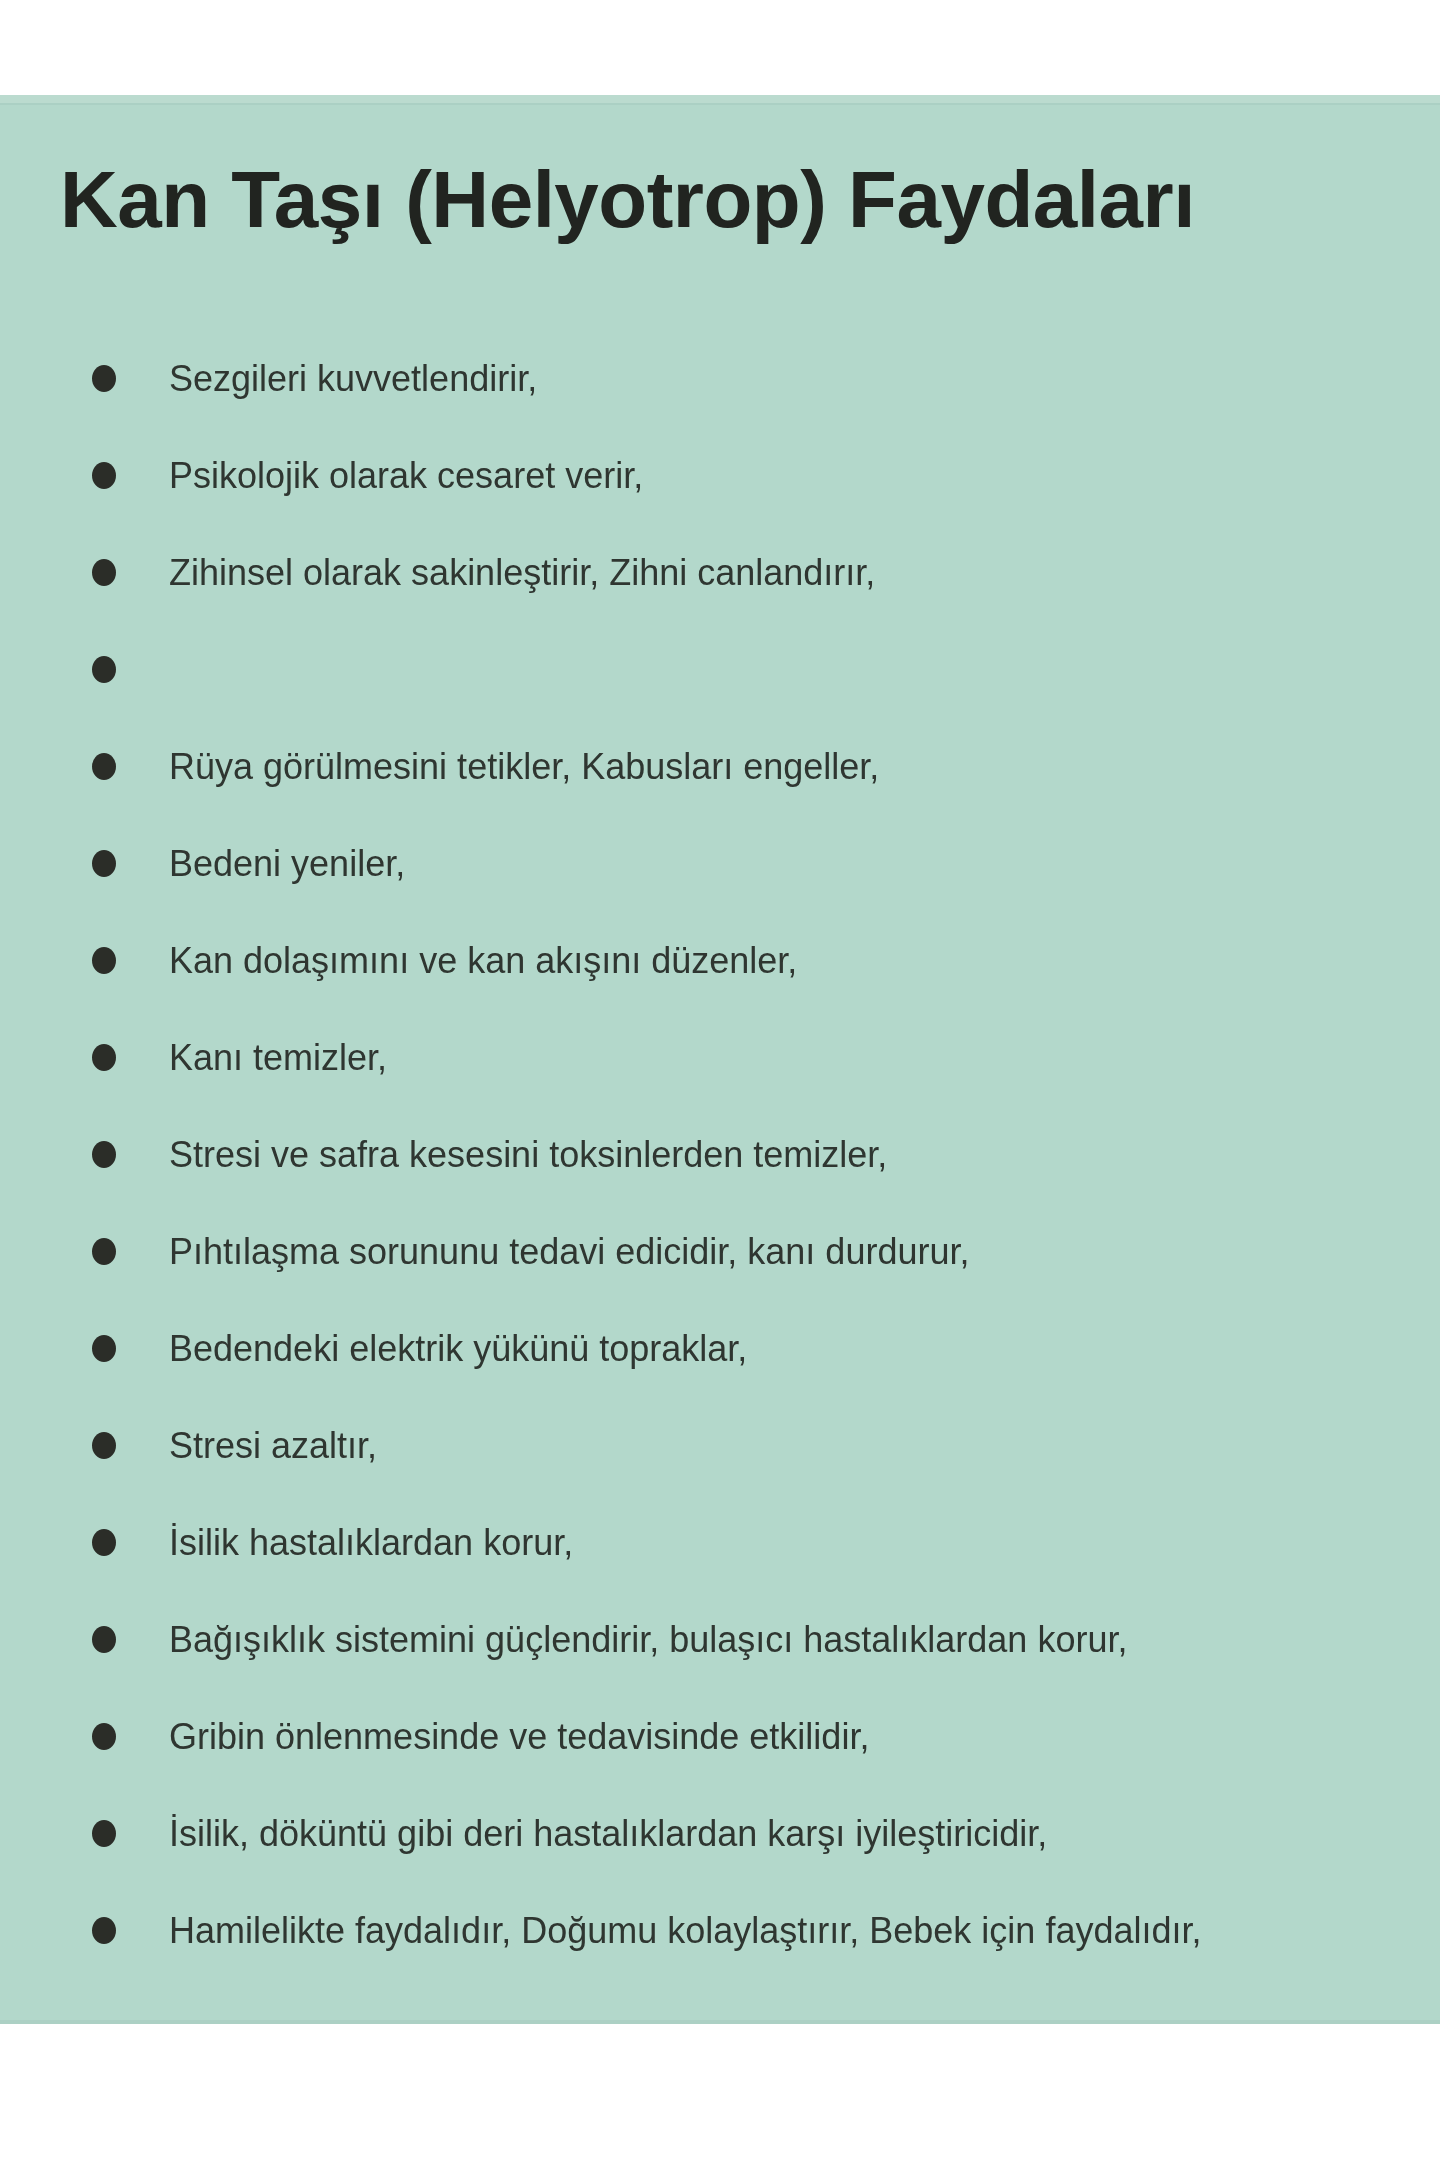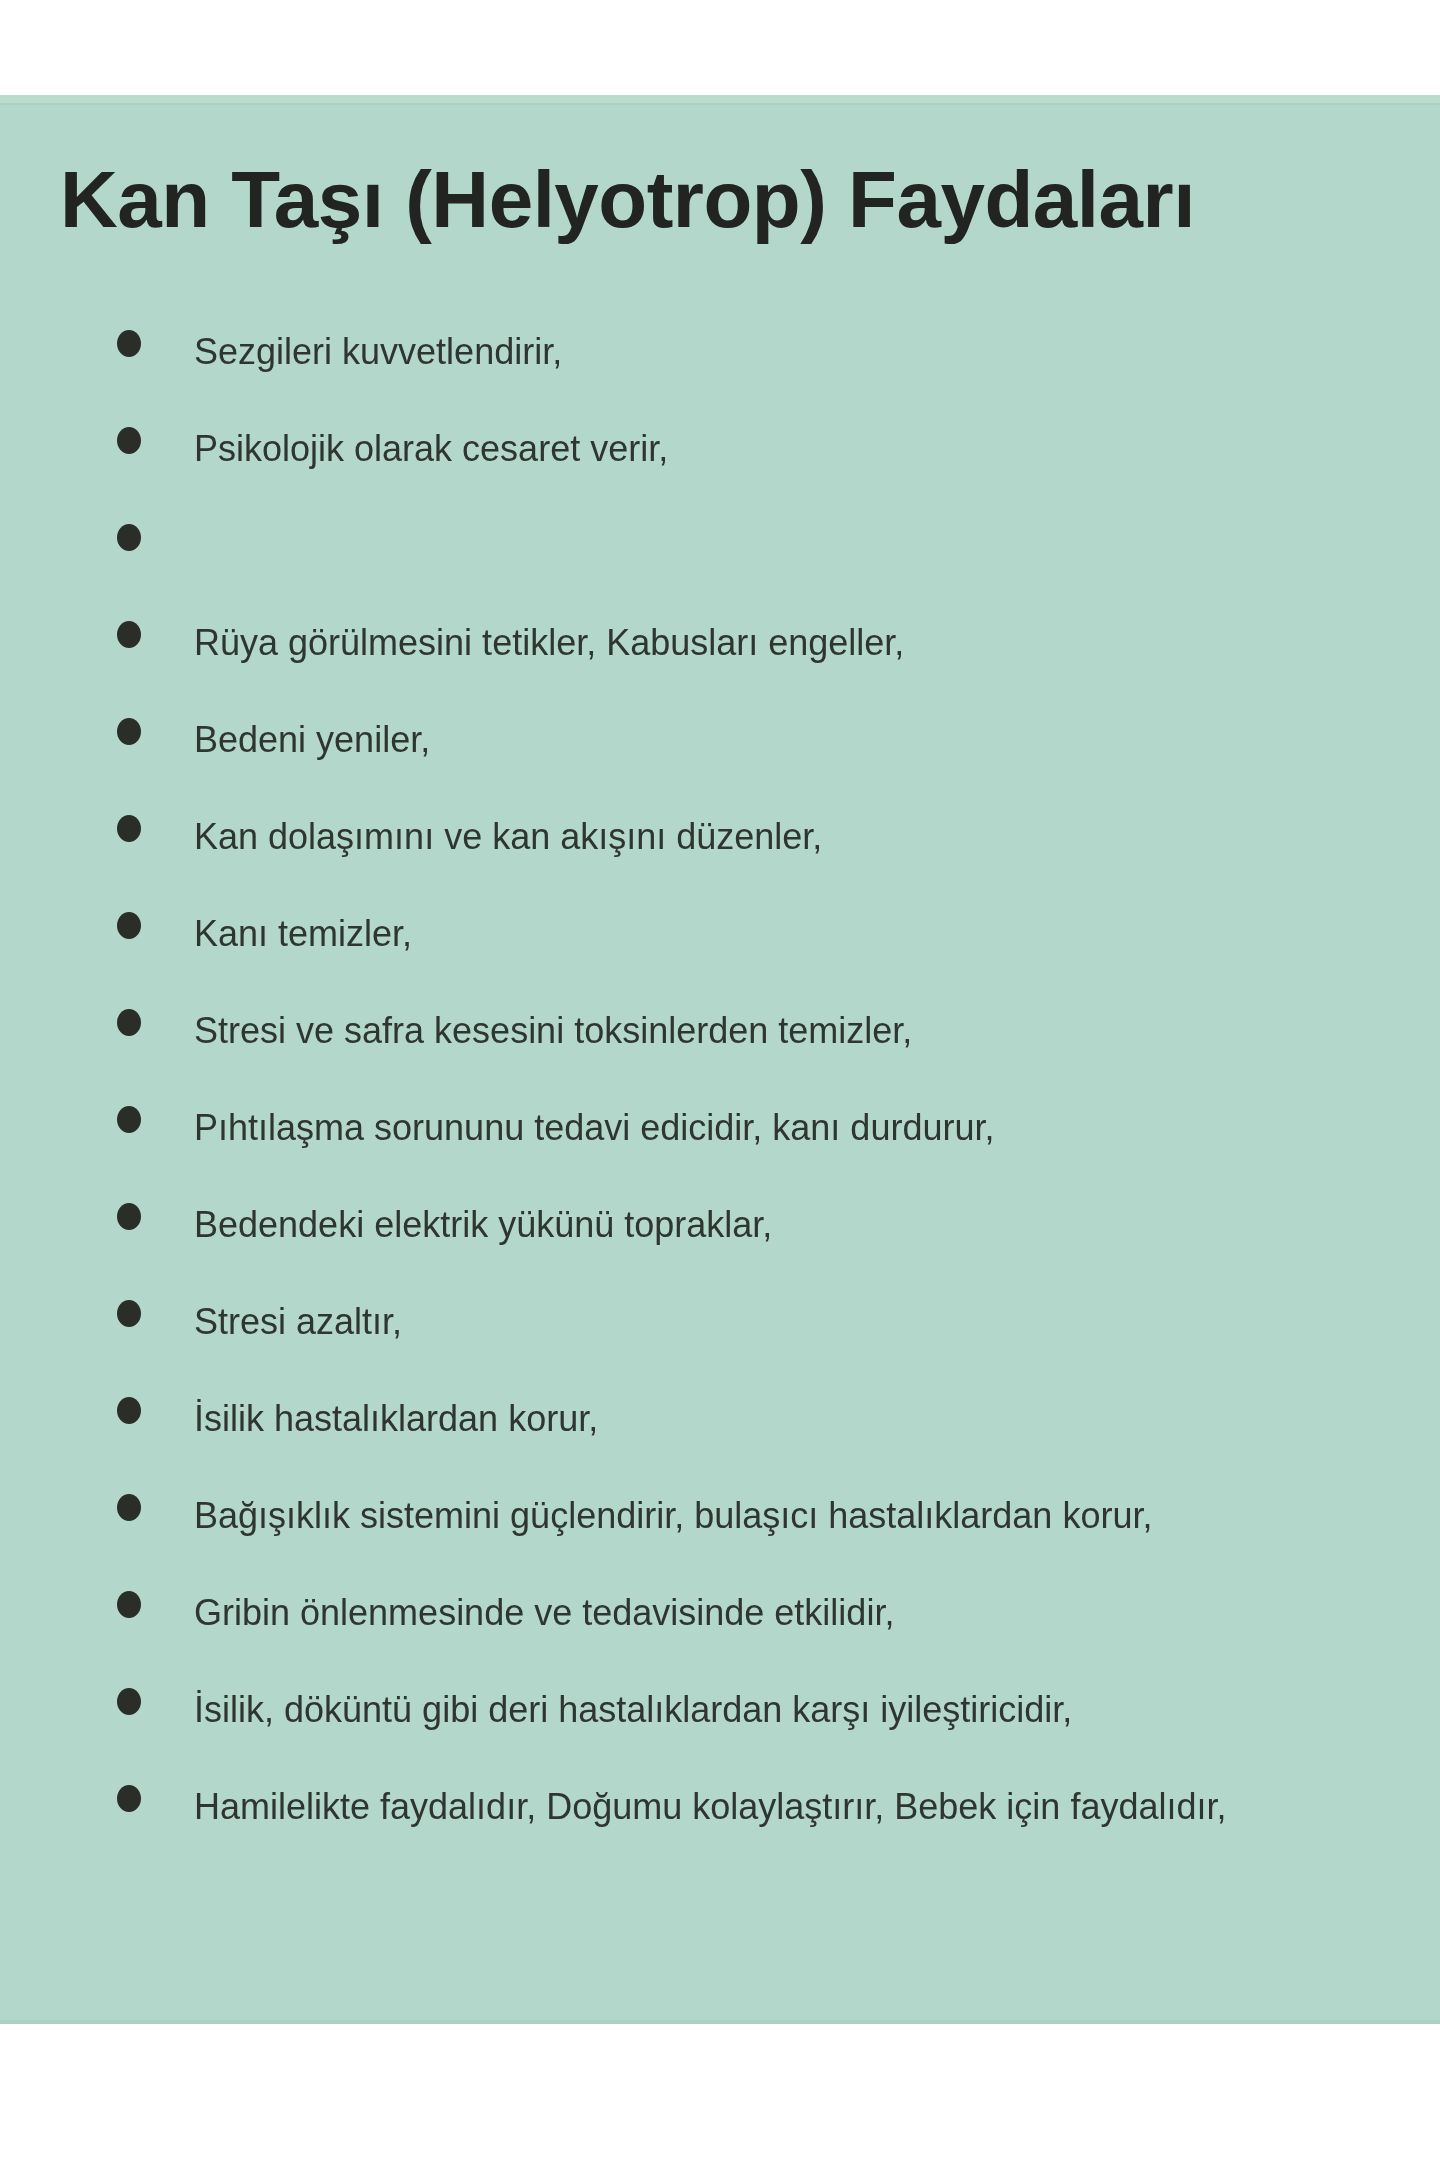--- a/index.html
+++ b/index.html
@@ -65,22 +65,21 @@
   }
   .benefits-list {
     position: absolute;
     left: 0;
     top: 235px; 
     width: 1440px;
   }
   .benefit-row {
     height: 97px;
     display: flex;
-    align-items: flex-start;
-    padding-left: 25px;
+    align-items: center;
   }
   .bullet-dot {
     flex: 0 0 auto;
     width: 24px;
     height: 27px;
     margin-left: 92px;
     border-radius: 50%;
     background: var(--bullet-color);
   }
   .benefit-text {
@@ -101,20 +100,24 @@
   <div class="benefit-row">
     <span class="bullet-dot"></span>
     <span class="benefit-text">Sezgileri kuvvetlendirir,</span>
   </div>
 
   <div class="benefit-row">
     <span class="bullet-dot"></span>
     <span class="benefit-text">Psikolojik olarak cesaret verir,</span>
   </div>
 
+  <div class="benefit-row">
+    <span class="bullet-dot"></span>
+    <span class="benefit-text">Zihinsel olarak sakinleştirir, Zihni canlandırır,</span>
+  </div>
 
   <div class="benefit-row">
     <span class="bullet-dot"></span>
   </div>
 
   <div class="benefit-row">
     <span class="bullet-dot"></span>
     <span class="benefit-text">Rüya görülmesini tetikler, Kabusları engeller,</span>
   </div>
 

